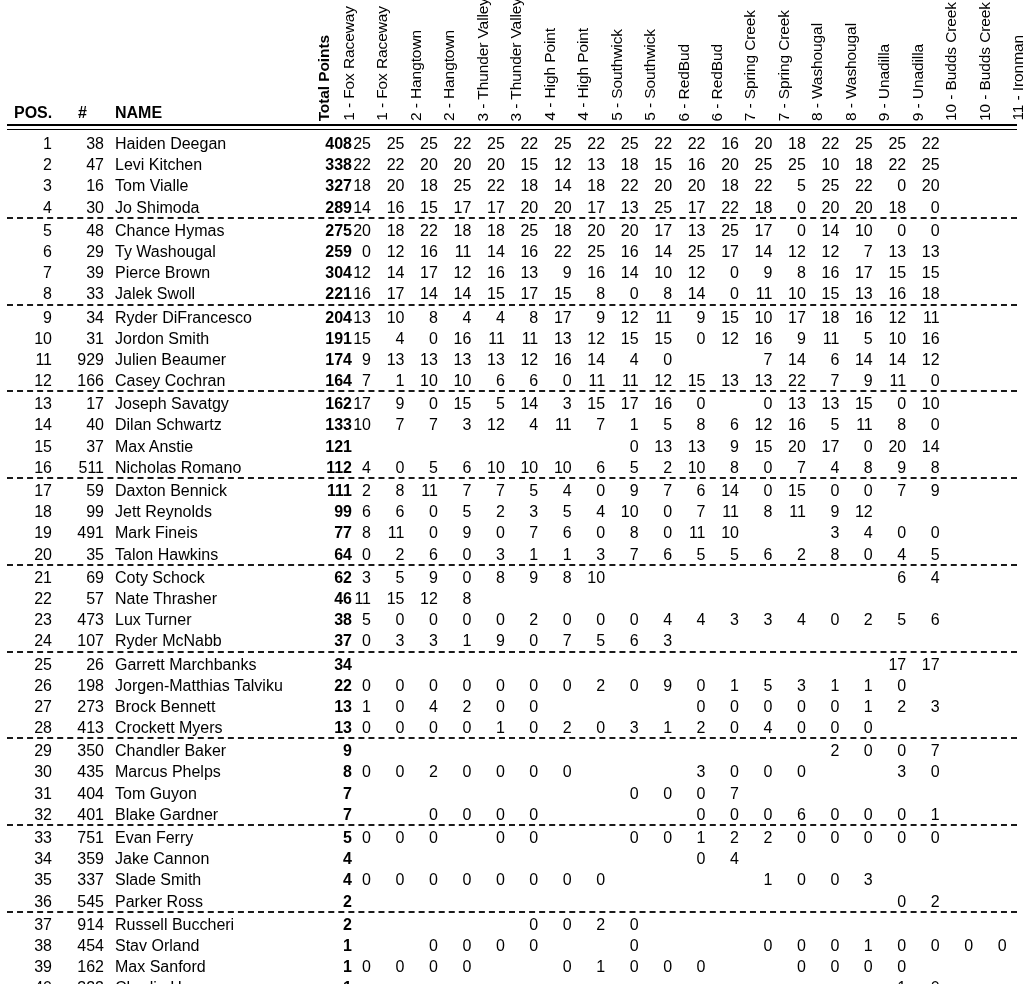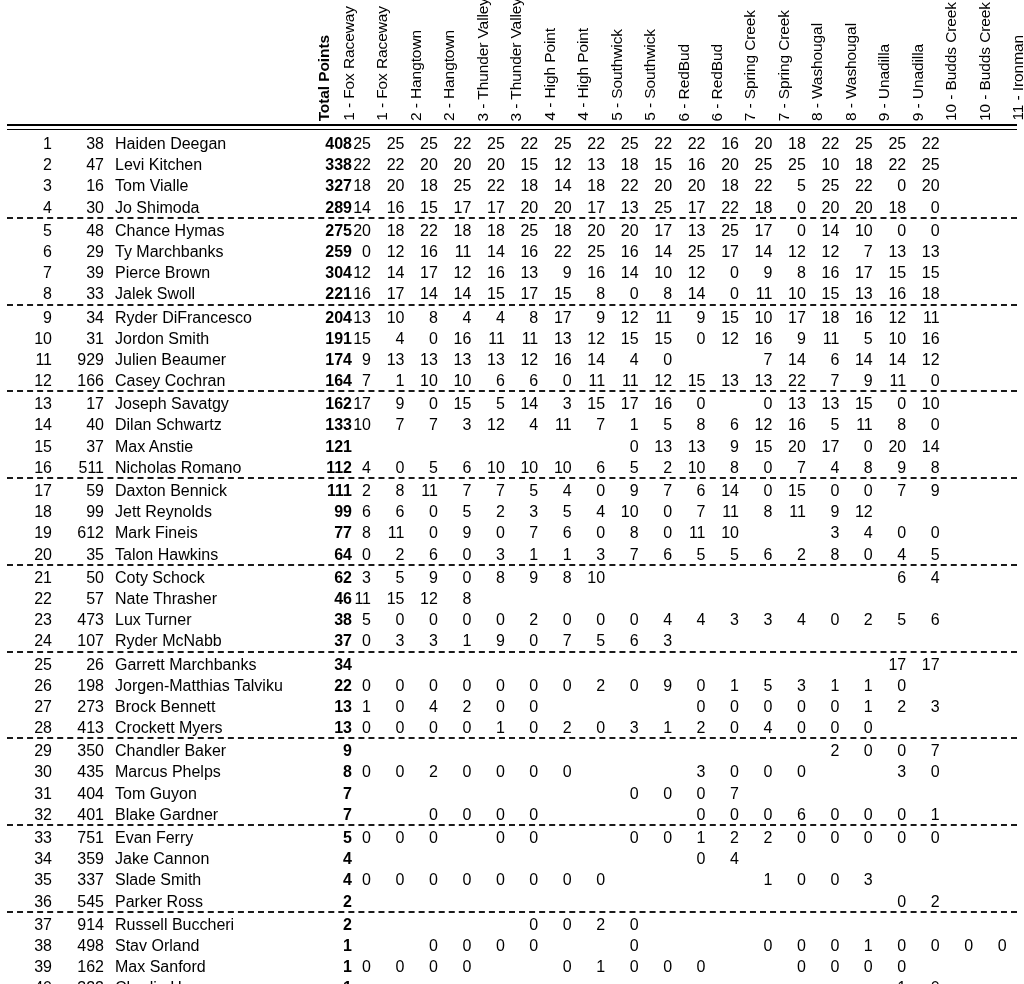--- a/index.html
+++ b/index.html
@@ -114,20 +114,25 @@
     height: 0;
     border-top: 2px dashed #1a1a1a;
   }
 </style>
 </head>
 <body>
 
 <div id="standings-table">
 
   <div class="thead">
+    <div class="flat-headers">
+      <div class="fhead head-pos">POS.</div>
+      <div class="fhead head-num">#</div>
+      <div class="fhead head-name">NAME</div>
+    </div>
     <div class="vert-headers" id="vert-headers">
         <div class="vhead total" style="left: 316px;">Total Points</div>
         <div class="vhead" style="left: 341px;">1 - Fox Raceway</div>
         <div class="vhead" style="left: 374.45px;">1 - Fox Raceway</div>
         <div class="vhead" style="left: 407.9px;">2 - Hangtown</div>
         <div class="vhead" style="left: 441.35px;">2 - Hangtown</div>
         <div class="vhead" style="left: 474.8px;">3 - Thunder Valley</div>
         <div class="vhead" style="left: 508.25px;">3 - Thunder Valley</div>
         <div class="vhead" style="left: 541.7px;">4 - High Point</div>
         <div class="vhead" style="left: 575.15px;">4 - High Point</div>
@@ -267,21 +272,21 @@
         <div class="rcell" style="left: 746.4px;">17</div>
         <div class="rcell" style="left: 779.85px;">0</div>
         <div class="rcell" style="left: 813.3px;">14</div>
         <div class="rcell" style="left: 846.75px;">10</div>
         <div class="rcell" style="left: 880.2px;">0</div>
         <div class="rcell" style="left: 913.65px;">0</div>
       </div>
       <div class="row">
         <div class="cell pos-wrap">6</div>
         <div class="cell num-wrap">29</div>
-        <div class="cell name-wrap">Ty Marchbanks</div>
+        <div class="cell name-wrap">Ty Washougal</div>
         <div class="cell pts-wrap">259</div>
         <div class="rcell" style="left: 345px;">0</div>
         <div class="rcell" style="left: 378.45px;">12</div>
         <div class="rcell" style="left: 411.9px;">16</div>
         <div class="rcell" style="left: 445.35px;">11</div>
         <div class="rcell" style="left: 478.8px;">14</div>
         <div class="rcell" style="left: 512.25px;">16</div>
         <div class="rcell" style="left: 545.7px;">22</div>
         <div class="rcell" style="left: 579.15px;">25</div>
         <div class="rcell" style="left: 612.6px;">16</div>
@@ -568,21 +573,21 @@
         <div class="rcell" style="left: 646.05px;">0</div>
         <div class="rcell" style="left: 679.5px;">7</div>
         <div class="rcell" style="left: 712.95px;">11</div>
         <div class="rcell" style="left: 746.4px;">8</div>
         <div class="rcell" style="left: 779.85px;">11</div>
         <div class="rcell" style="left: 813.3px;">9</div>
         <div class="rcell" style="left: 846.75px;">12</div>
       </div>
       <div class="row">
         <div class="cell pos-wrap">19</div>
-        <div class="cell num-wrap">612</div>
+        <div class="cell num-wrap">491</div>
         <div class="cell name-wrap">Mark Fineis</div>
         <div class="cell pts-wrap">77</div>
         <div class="rcell" style="left: 345px;">8</div>
         <div class="rcell" style="left: 378.45px;">11</div>
         <div class="rcell" style="left: 411.9px;">0</div>
         <div class="rcell" style="left: 445.35px;">9</div>
         <div class="rcell" style="left: 478.8px;">0</div>
         <div class="rcell" style="left: 512.25px;">7</div>
         <div class="rcell" style="left: 545.7px;">6</div>
         <div class="rcell" style="left: 579.15px;">0</div>
@@ -615,21 +620,21 @@
         <div class="rcell" style="left: 746.4px;">6</div>
         <div class="rcell" style="left: 779.85px;">2</div>
         <div class="rcell" style="left: 813.3px;">8</div>
         <div class="rcell" style="left: 846.75px;">0</div>
         <div class="rcell" style="left: 880.2px;">4</div>
         <div class="rcell" style="left: 913.65px;">5</div>
       </div>
       <div class="sep" style="position: relative; top: -1px;"></div>
       <div class="row">
         <div class="cell pos-wrap">21</div>
-        <div class="cell num-wrap">50</div>
+        <div class="cell num-wrap">69</div>
         <div class="cell name-wrap">Coty Schock</div>
         <div class="cell pts-wrap">62</div>
         <div class="rcell" style="left: 345px;">3</div>
         <div class="rcell" style="left: 378.45px;">5</div>
         <div class="rcell" style="left: 411.9px;">9</div>
         <div class="rcell" style="left: 445.35px;">0</div>
         <div class="rcell" style="left: 478.8px;">8</div>
         <div class="rcell" style="left: 512.25px;">9</div>
         <div class="rcell" style="left: 545.7px;">8</div>
         <div class="rcell" style="left: 579.15px;">10</div>
@@ -880,21 +885,21 @@
         <div class="cell num-wrap">914</div>
         <div class="cell name-wrap">Russell Buccheri</div>
         <div class="cell pts-wrap">2</div>
         <div class="rcell" style="left: 512.25px;">0</div>
         <div class="rcell" style="left: 545.7px;">0</div>
         <div class="rcell" style="left: 579.15px;">2</div>
         <div class="rcell" style="left: 612.6px;">0</div>
       </div>
       <div class="row">
         <div class="cell pos-wrap">38</div>
-        <div class="cell num-wrap">498</div>
+        <div class="cell num-wrap">454</div>
         <div class="cell name-wrap">Stav Orland</div>
         <div class="cell pts-wrap">1</div>
         <div class="rcell" style="left: 411.9px;">0</div>
         <div class="rcell" style="left: 445.35px;">0</div>
         <div class="rcell" style="left: 478.8px;">0</div>
         <div class="rcell" style="left: 512.25px;">0</div>
         <div class="rcell" style="left: 612.6px;">0</div>
         <div class="rcell" style="left: 746.4px;">0</div>
         <div class="rcell" style="left: 779.85px;">0</div>
         <div class="rcell" style="left: 813.3px;">0</div>

